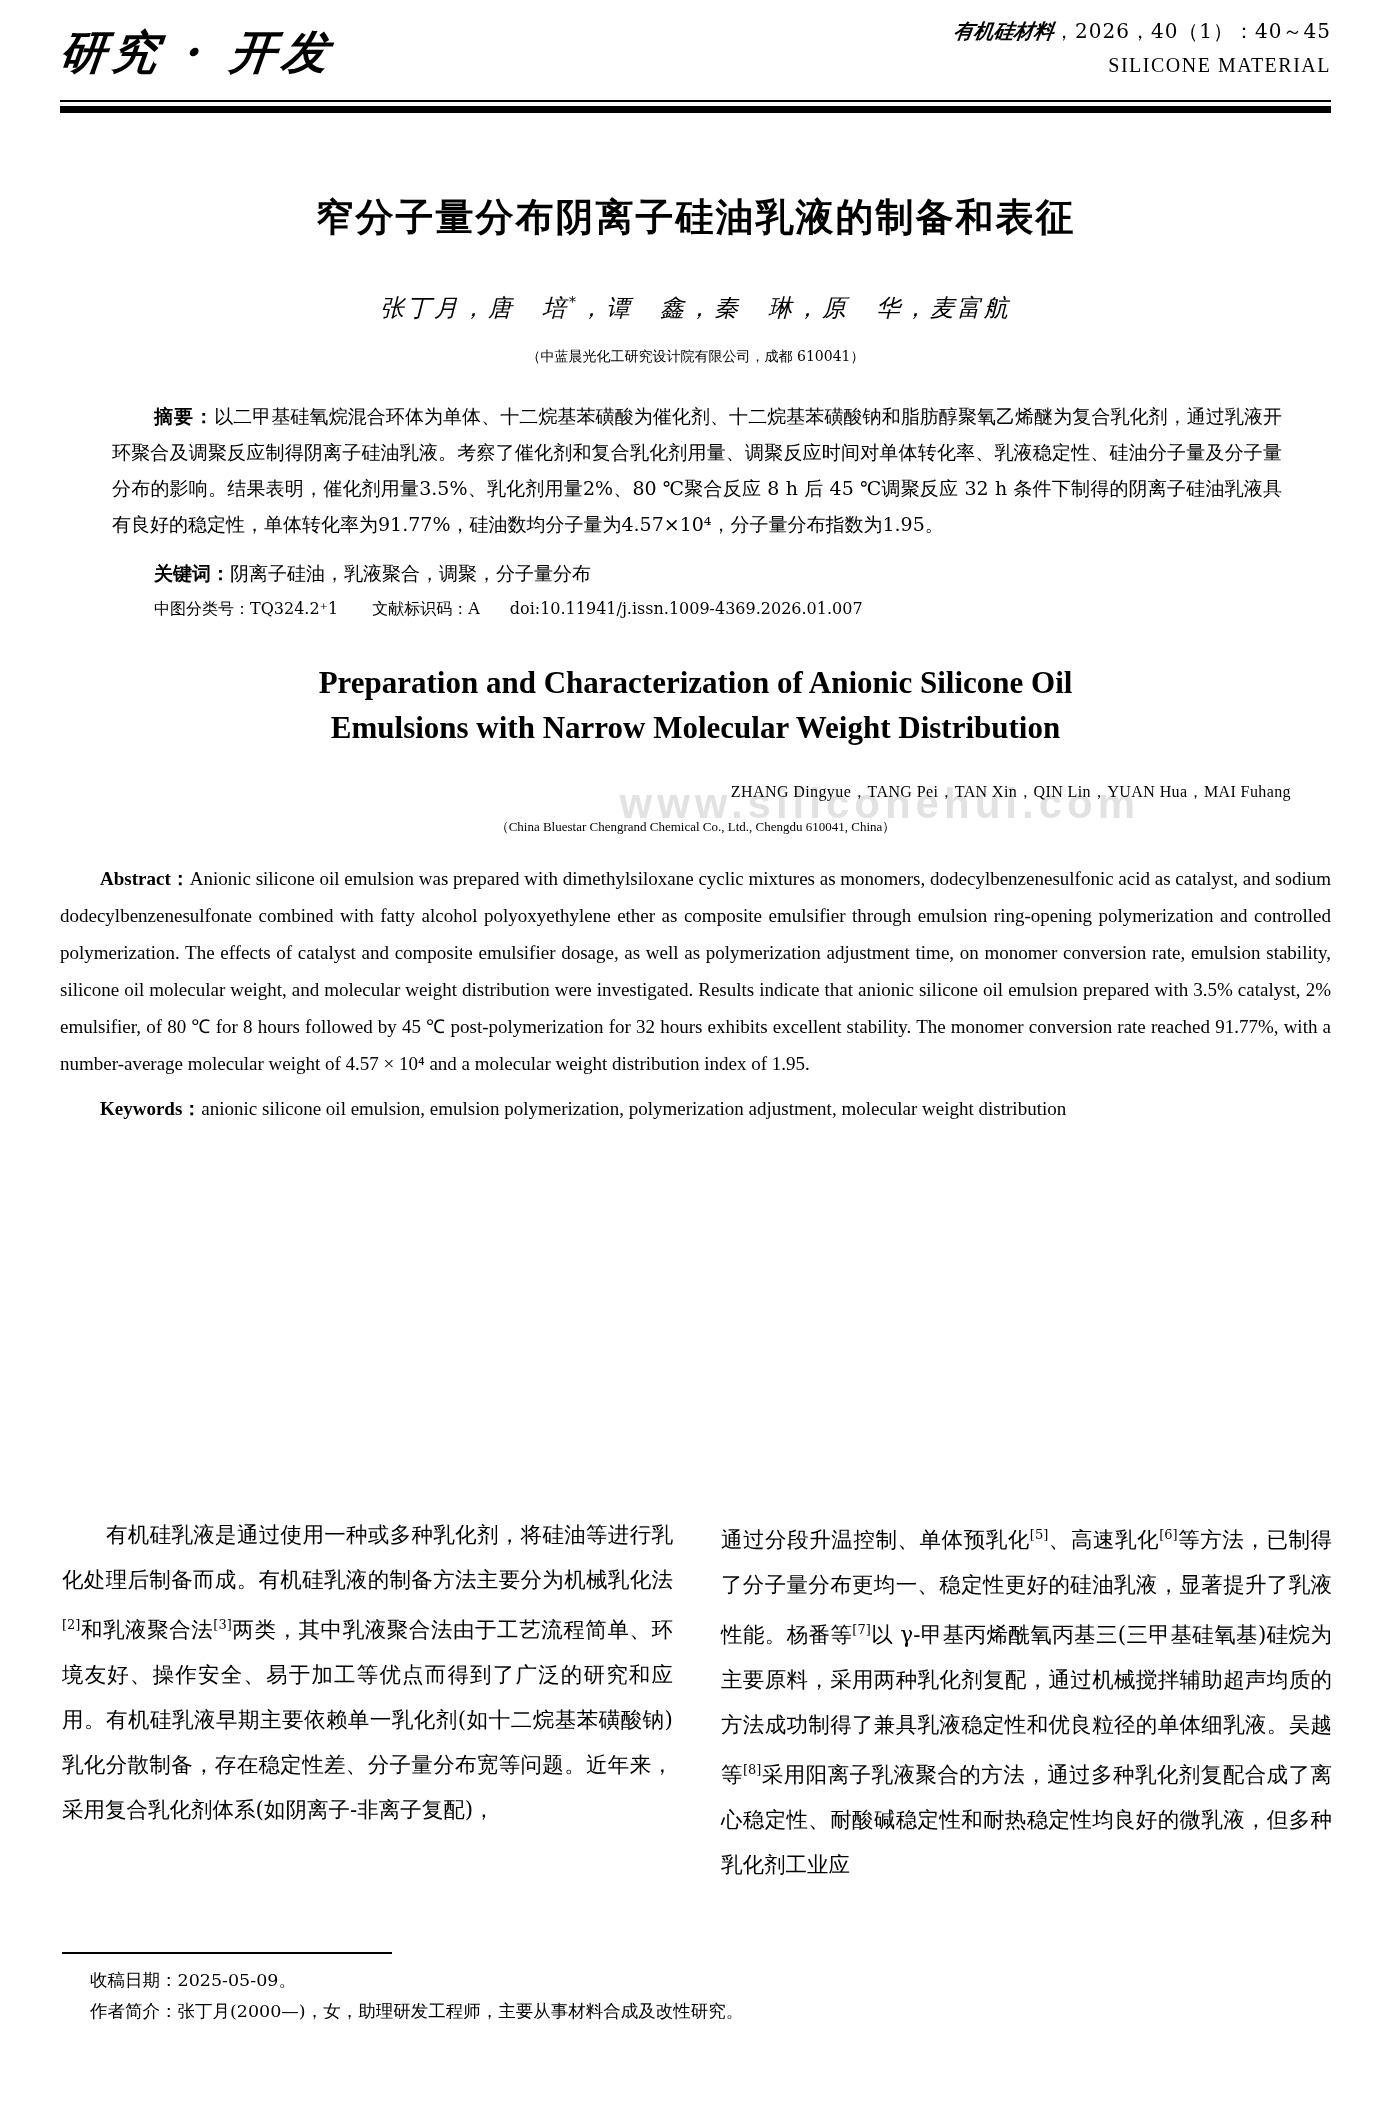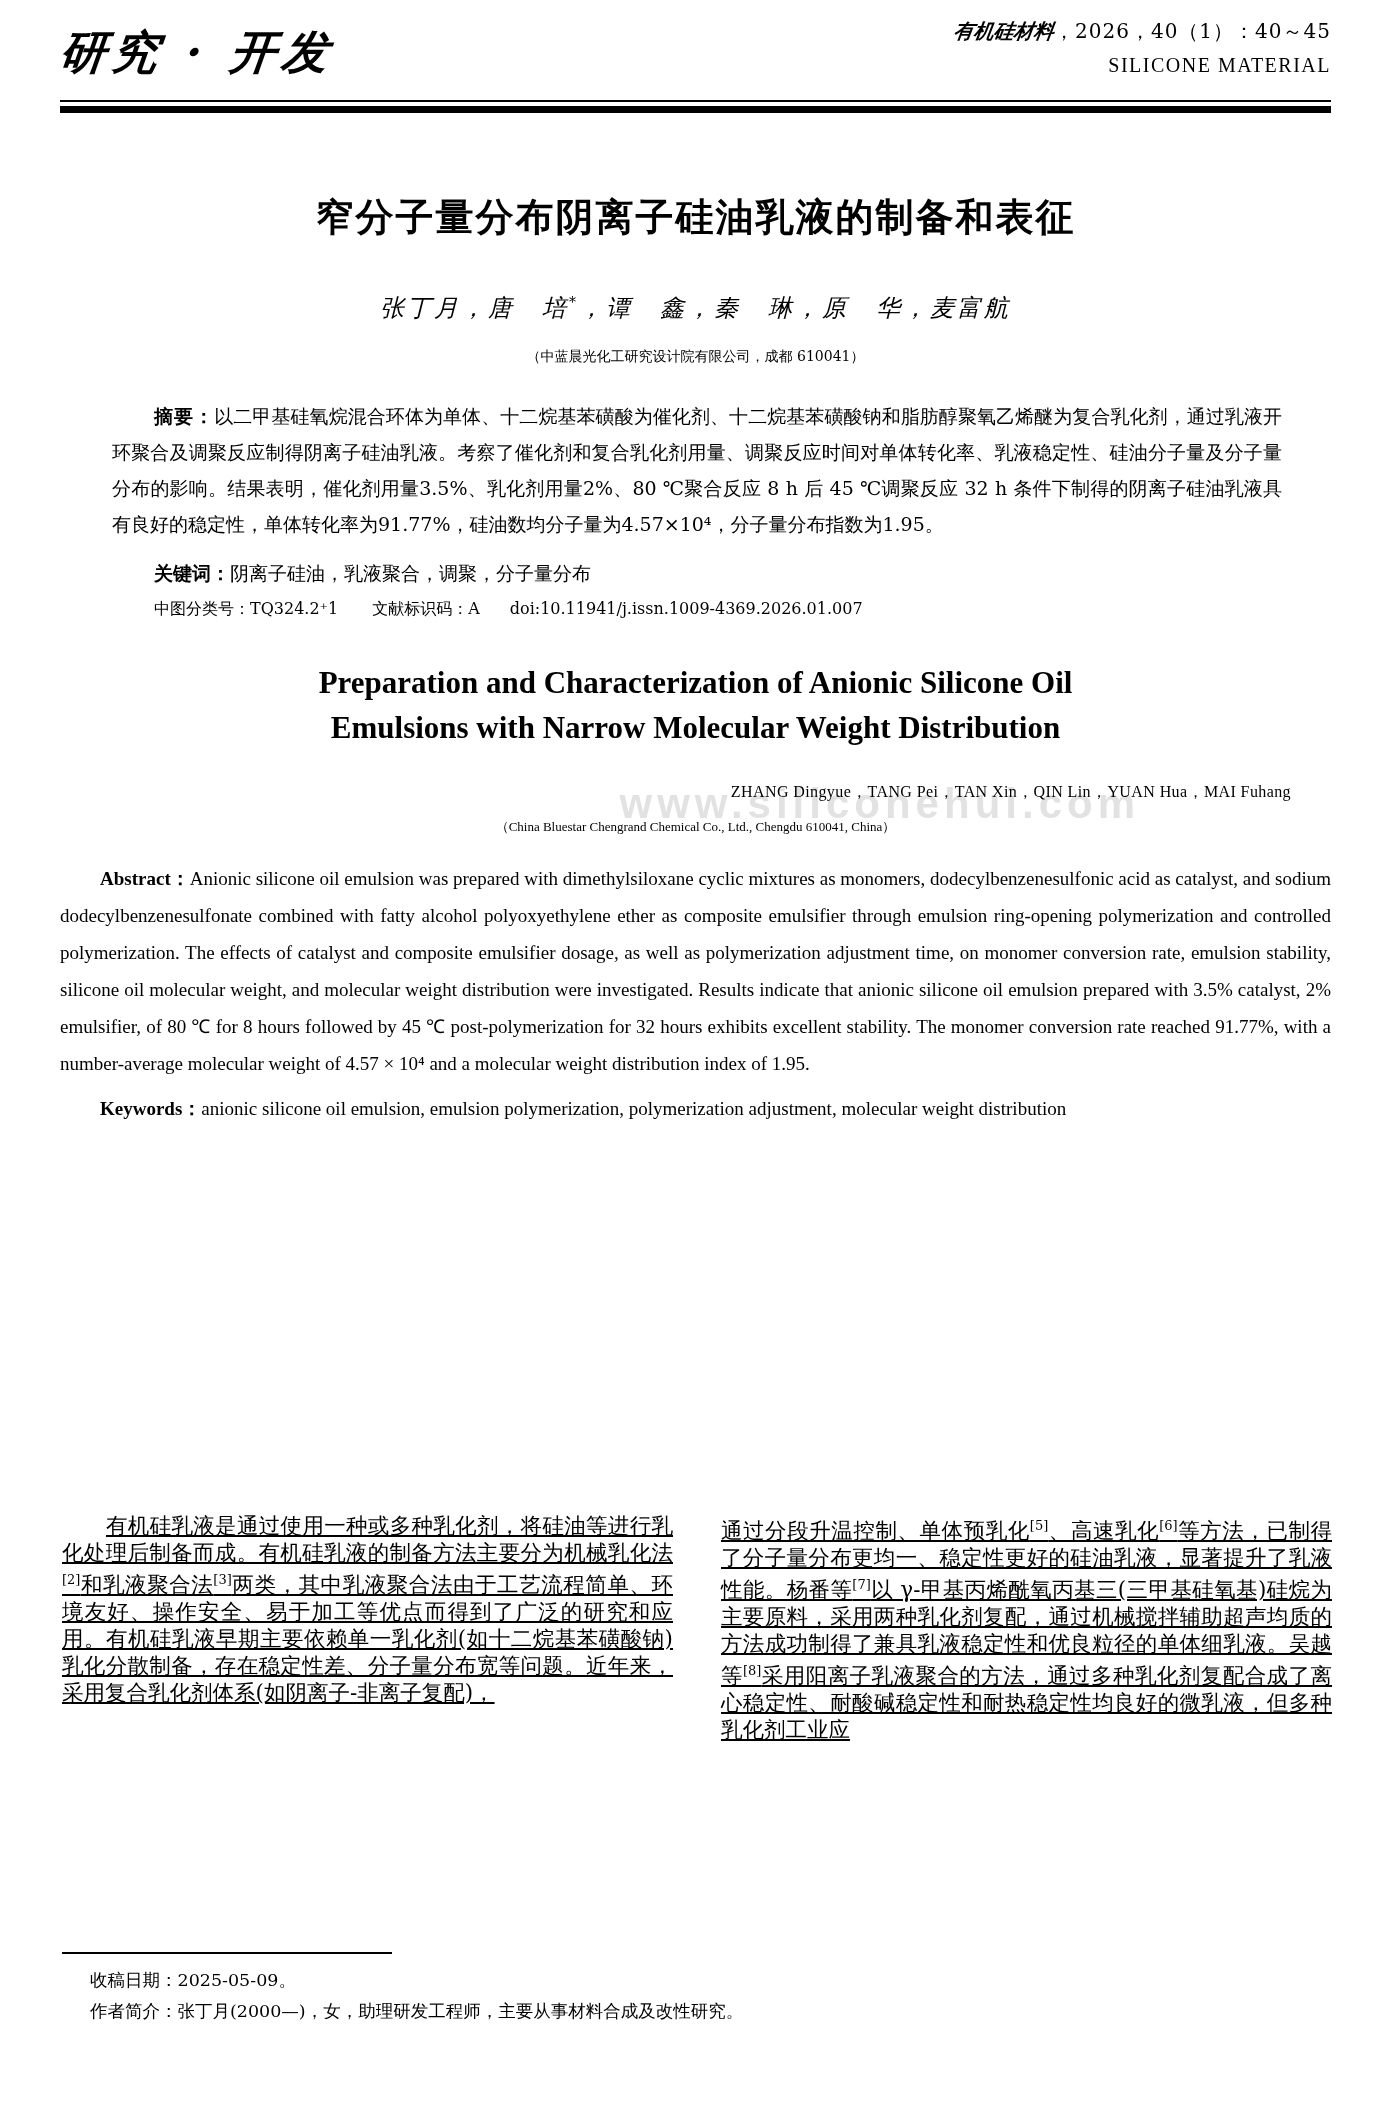--- a/index.html
+++ b/index.html
@@ -219,24 +219,23 @@
     left: 62px; top: 1512px;
     width: 1270px;
     height: 420px;
     display: flex;
     gap: 48px;
   }
   .col {
     width: 611px;
     font-family: "DejaVu Serif", serif;
     font-size: 21.5px;
-    line-height: 27px;
+    line-height: 45px;
     text-align: justify;
     text-justify: inter-ideograph;
-    text-decoration: underline;
   }
   .col p { margin: 0; text-indent: 44px; }
   .col p.noind { text-indent: 0; }
   .col sup { font-size: 13px; vertical-align: super; }
 
   
   .foot-rule {
     position: absolute;
     left: 62px; top: 1952px;
     width: 330px;

